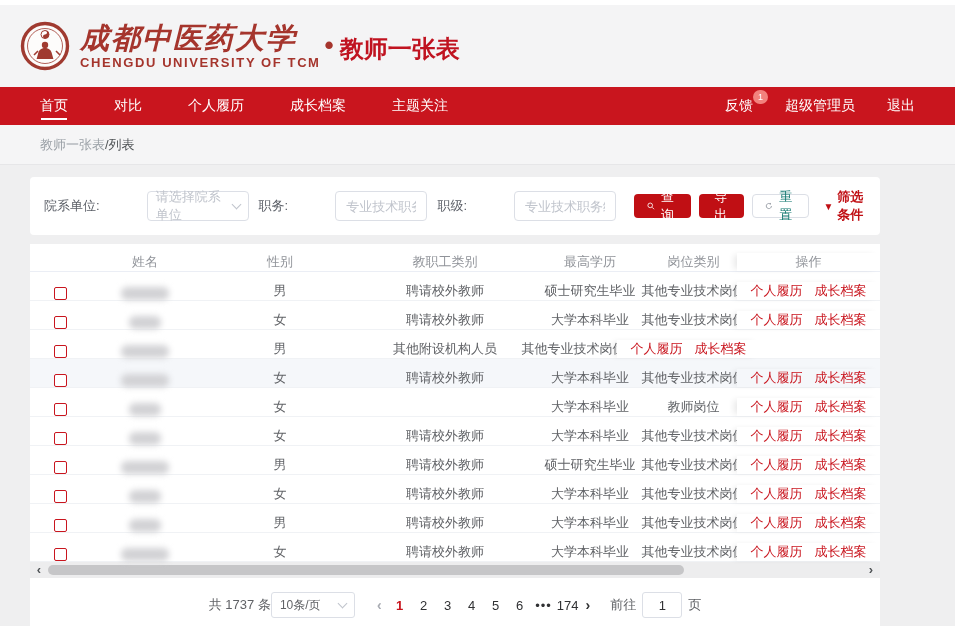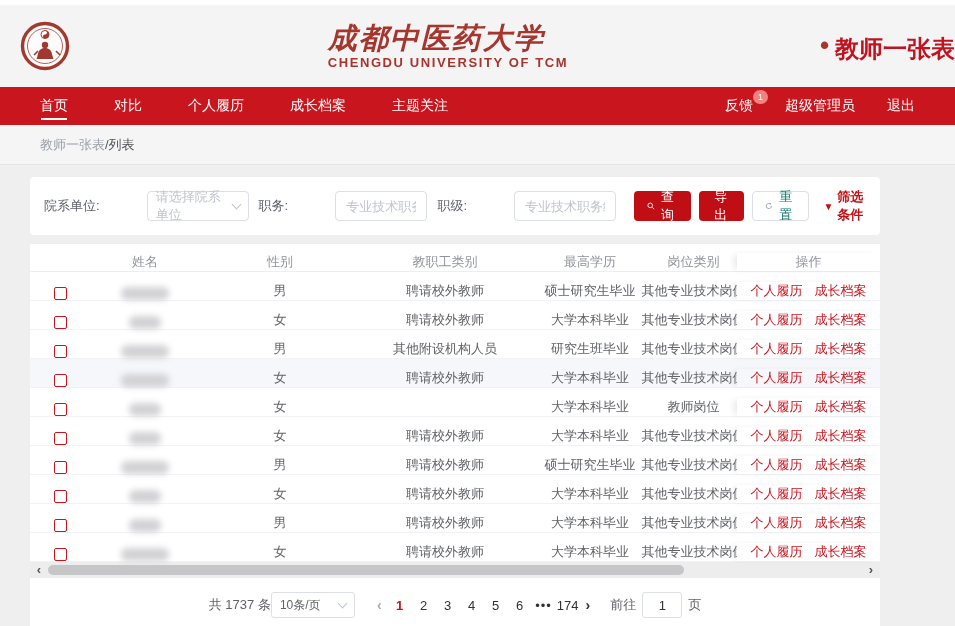--- a/index.html
+++ b/index.html
@@ -9,21 +9,21 @@
   }
   *{box-sizing:border-box;}
   html,body{margin:0;padding:0;}
   body{
     width:955px;height:626px;overflow:hidden;background:var(--page-bg);
     font-family:"Liberation Sans","DejaVu Sans",sans-serif;color:var(--txt);
   }
   .top-strip{height:5px;background:#ffffff;}
 
   
-  .site-header{height:82px;background:var(--band-bg);display:flex;align-items:center;padding-left:20px;justify-content:space-between;}
+  .site-header{height:82px;background:var(--band-bg);display:flex;align-items:center;padding-left:20px;}
   .logo-seal{width:50px;height:50px;flex:0 0 auto;}
   .brand{margin-left:10px;display:flex;flex-direction:column;line-height:1;}
   .univ-cn{font-family:"DejaVu Serif","Liberation Serif",serif;font-style:italic;font-weight:bold;
     font-size:29px;color:#a5352d;letter-spacing:2px;}
   .univ-en{font-size:13px;font-weight:bold;color:#a5352d;letter-spacing:1.6px;margin-top:3px;}
   .title-wrap{display:flex;align-items:center;margin-left:4px;margin-top:6px;}
   .title-dot{color:#a5352d;font-size:26px;font-weight:bold;margin:0 6px 8px 0;}
   .app-title{color:#c01320;font-size:24px;font-weight:bold;}
 
   
@@ -51,21 +51,21 @@
   .select-box,.input-box{height:30px;border:1px solid #dcdfe6;border-radius:4px;background:#fff;
     display:flex;align-items:center;padding:0 8px;color:#c0c4cc;margin-left:41px;}
   .select-box{width:148px;justify-content:space-between;margin-right:10px;}
   .input-box{margin-right:10px;}
   .input-box input{border:none;outline:none;width:100%;font-size:13px;color:#606266;
     font-family:inherit;background:transparent;}
   .input-box input::placeholder{color:#c0c4cc;}
   .w135{width:133px;} .w150{width:148px;justify-content:flex-end;}
   .chev{width:7px;height:7px;border-right:1px solid #c0c4cc;border-bottom:1px solid #c0c4cc;
     transform:rotate(45deg);margin-top:-3px;flex:0 0 auto;}
-  .btn{height:30px;border-radius:4px;font-size:13px;display:inline-flex;align-items:center;
+  .btn{height:24px;border-radius:4px;font-size:13px;display:inline-flex;align-items:center;
     justify-content:center;cursor:pointer;border:none;font-family:inherit;}
   .btn-red{background:var(--btn-red);color:#fff;padding:0 13px;margin-left:8px;letter-spacing:2px;}
   .btn-red svg{margin-right:4px;}
   .btn-plain{background:#fff;color:#0f766e;border:1px solid #dcdfe6;padding:0 12px;margin-left:8px;letter-spacing:2px;}
   .btn-plain svg{margin-right:4px;}
   .filter-link{color:var(--btn-red);font-weight:bold;margin-left:14px;display:inline-flex;
     align-items:center;cursor:pointer;}
   .filter-link .tri{font-size:10px;margin-right:4px;}
 
   
@@ -237,21 +237,20 @@
         </div>
         <div class="t-row">
           <div class="cell c1">
             <span class="cb"></span>
           </div>
           <div class="cell c2">
             <span class="name-blur" style="width: 48px;"></span>
           </div>
           <div class="cell c3">男</div>
           <div class="cell c4">其他附设机构人员</div>
-          <div class="cell c5">研究生班毕业</div>
           <div class="cell c6">其他专业技术岗位</div>
           <div class="cell c7">
             <span class="action-link">个人履历</span>
             <span class="action-link">成长档案</span>
           </div>
         </div>
         <div class="t-row hover">
           <div class="cell c1">
             <span class="cb"></span>
           </div>

